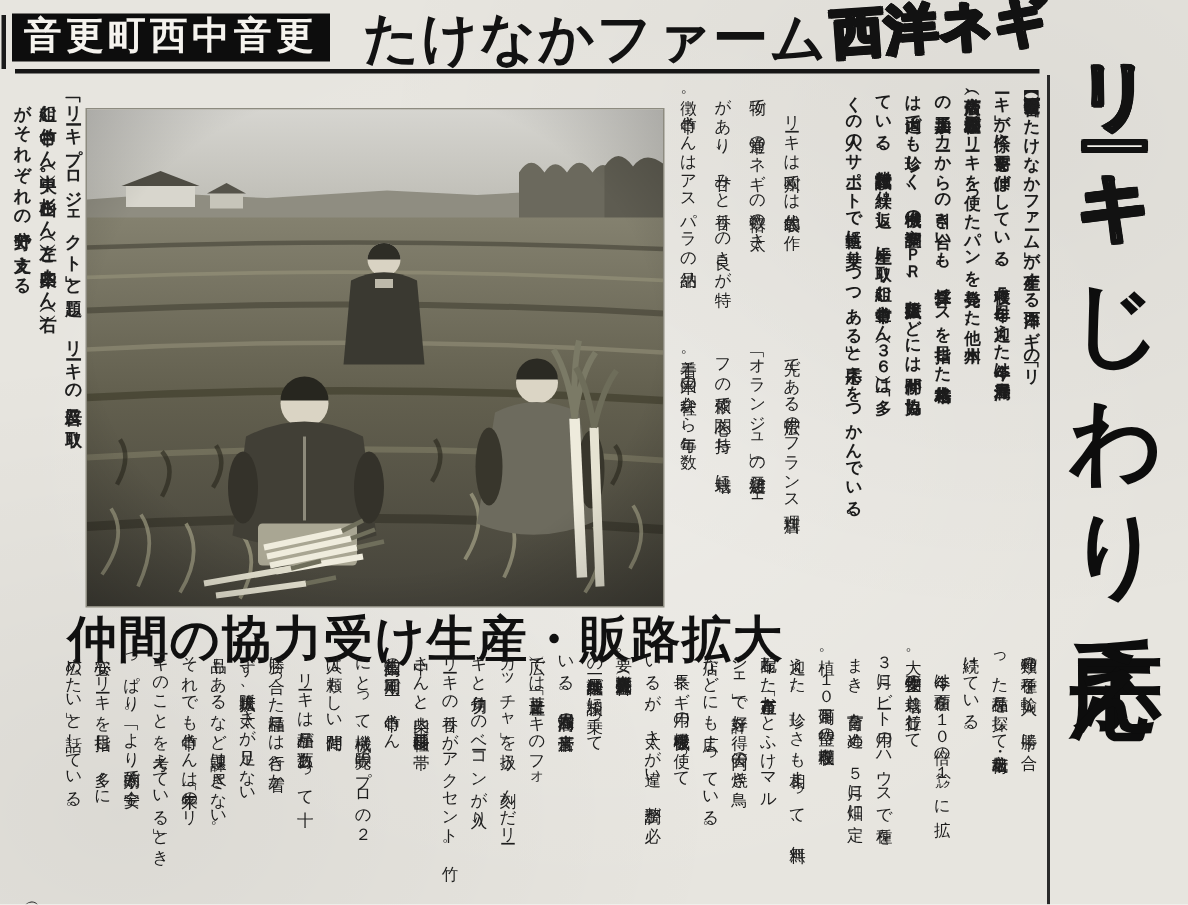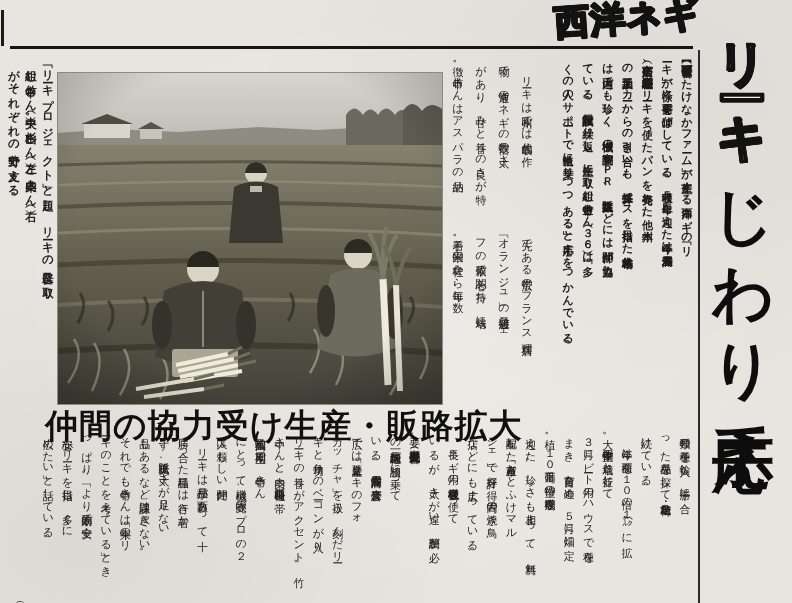--- a/index.html
+++ b/index.html
@@ -92,20 +92,22 @@
     font-size:10.5px;text-align:end;letter-spacing:0.2px;color:#1d1d1d;
   }
 </style>
 </head>
 <body>
 
 <div class="page">
 
   <div class="corner-tick"></div>
 
+  <div class="banner">音更町西中音更</div>
+  <div class="farm-title">たけなかファーム</div>
   <div class="product-tag outline-text">西洋ネギ</div>
   <div class="head-rule"></div>
   <div class="vdivider"></div>
 
   <div class="side-head vert">
     <span class="outline-part outline-text">リーキ</span><span class="solid-part">じわり手応え</span>
   </div>
 
   <div class="lead vert">
       <div class="vcol">【音更】町西中音更の「たけなかファーム」が生産する西洋ネギの「リ</div>

